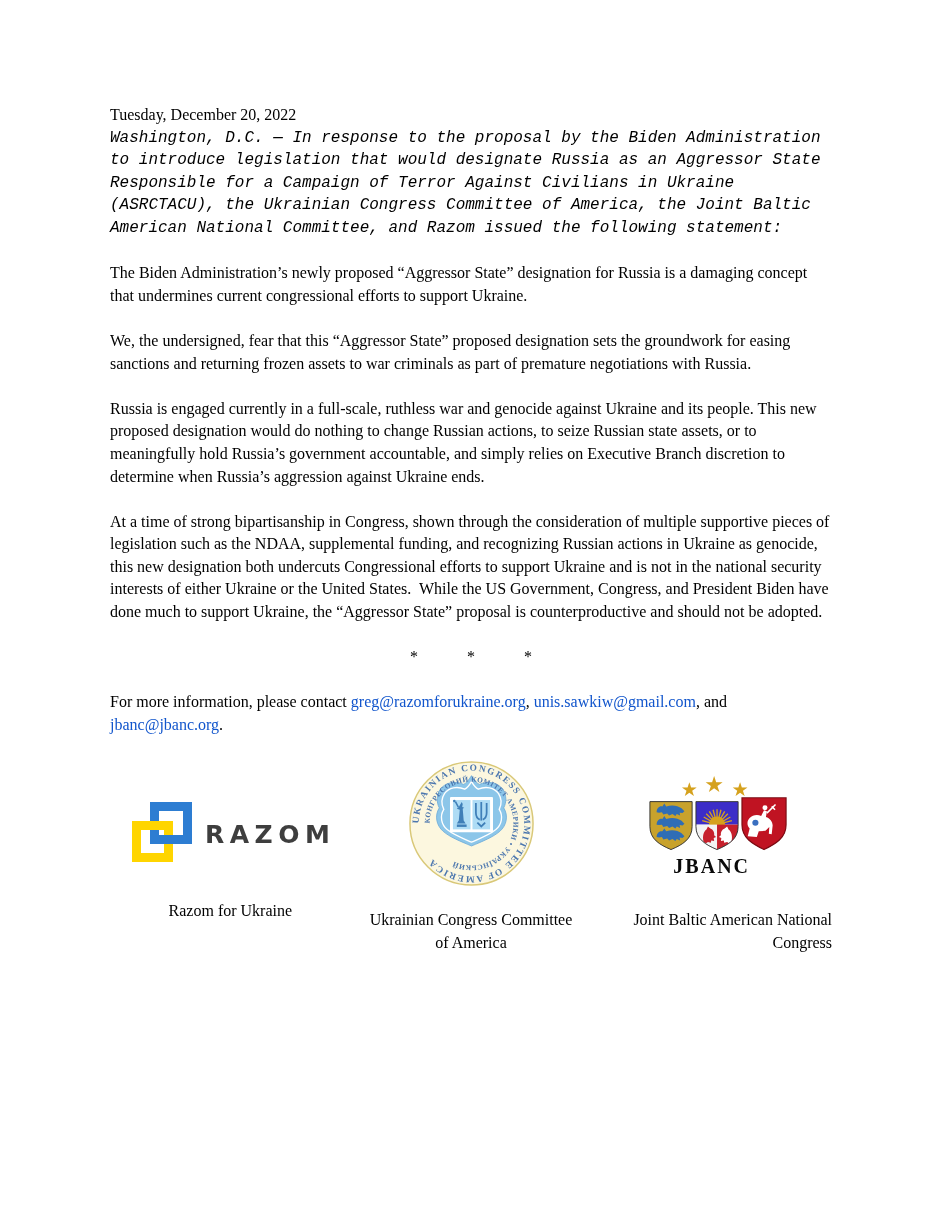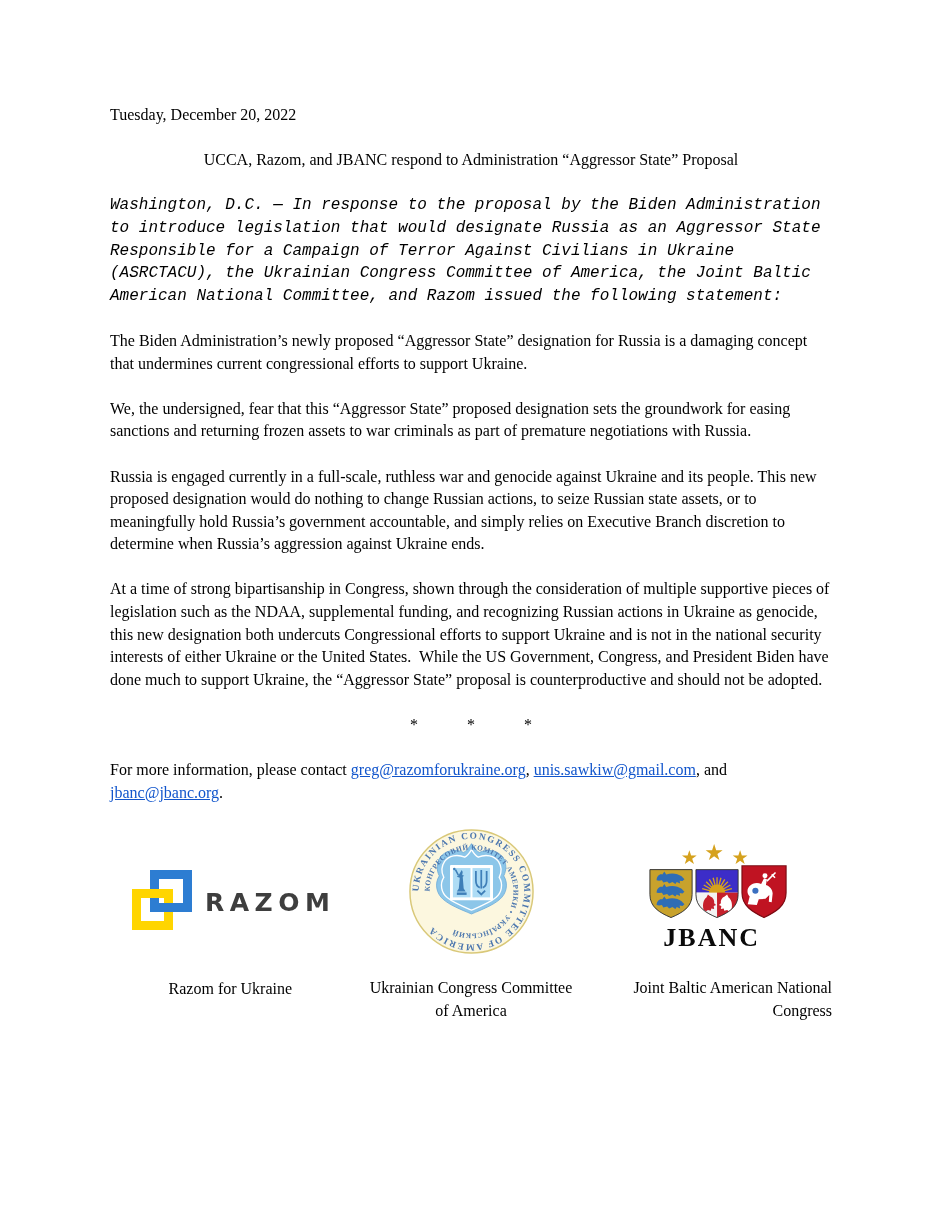--- a/index.html
+++ b/index.html
@@ -19,54 +19,53 @@
     width:722px;
   }
   .line { line-height:22.6px; white-space:pre-wrap; }
   p { margin:0 0 22.6px 0; line-height:22.6px; white-space:pre-wrap; }
   .title { margin:22.6px 0; text-align:center; }
   .lede { font-style:italic;font-family:Liberation Mono, monospace; }
   .stars-row {
     display:flex; justify-content:center; gap:49px;
     line-height:22.6px; margin-bottom:22.6px;
   }
-  .contact a.email-link { color:#1155cc; text-decoration:underline; cursor:pointer; }
+  .contact a.email-link { color:#1155cc; cursor:pointer; }
   .logos-row {
     position:relative;
     display:flex;
     margin-top:7px;
     height:200px;
   }
   .logo-col { position:relative; flex:1; }
   .razom-svg   { position:absolute; left:22px;  top:43px; }
   .ucca-svg    { position:absolute; left:50%;   margin-left:-63.5px; top:1px; }
   .jbanc-svg   { position:absolute; left:57px;  top:16px; }
   .jbanc-wordmark {
     position:absolute; top:96px; left:0; width:100%;
     text-align:center;
-    font-weight:bold; font-size:26px; letter-spacing:2px;
+    font-weight:bold; font-size:20px; letter-spacing:2px;
     color:#0a0a0a;
   }
   .caption {
     position:absolute; left:0; width:100%;
     text-align:center; line-height:22.6px;
   }
-  .caption-razom { top:151px; }
+  .caption-razom { top:141px; }
   .caption-ucca  { top:150px; }
   .caption-jbanc { top:150px;text-align:right; }
 </style>
 </head>
 <body>
 
 <div class="page">
   <div class="content">
 
     <div class="line">Tuesday, December 20, 2022</div>
 
-    <p class="title">UCCA, Razom, and JBANC respond to Administration “Aggressor State” Proposal</p>
 
     <p class="lede">Washington, D.C. — In response to the proposal by the Biden Administration to introduce legislation that would designate Russia as an Aggressor State Responsible for a Campaign of Terror Against Civilians in Ukraine (ASRCTACU), the Ukrainian Congress Committee of America, the Joint Baltic American National Committee, and Razom issued the following statement:</p>
 
     <p>The Biden Administration’s newly proposed “Aggressor State” designation for Russia is a damaging concept that undermines current congressional efforts to support Ukraine.</p>
     <p>We, the undersigned, fear that this “Aggressor State” proposed designation sets the groundwork for easing sanctions and returning frozen assets to war criminals as part of premature negotiations with Russia.</p>
     <p>Russia is engaged currently in a full-scale, ruthless war and genocide against Ukraine and its people. This new proposed designation would do nothing to change Russian actions, to seize Russian state assets, or to meaningfully hold Russia’s government accountable, and simply relies on Executive Branch discretion to determine when Russia’s aggression against Ukraine ends.</p>
     <p>At a time of strong bipartisanship in Congress, shown through the consideration of multiple supportive pieces of legislation such as the NDAA, supplemental funding, and recognizing Russian actions in Ukraine as genocide, this new designation both undercuts Congressional efforts to support Ukraine and is not in the national security interests of either Ukraine or the United States.  While the US Government, Congress, and President Biden have done much to support Ukraine, the “Aggressor State” proposal is counterproductive and should not be adopted.</p>
 
     <div class="stars-row">
       <span>*</span>

